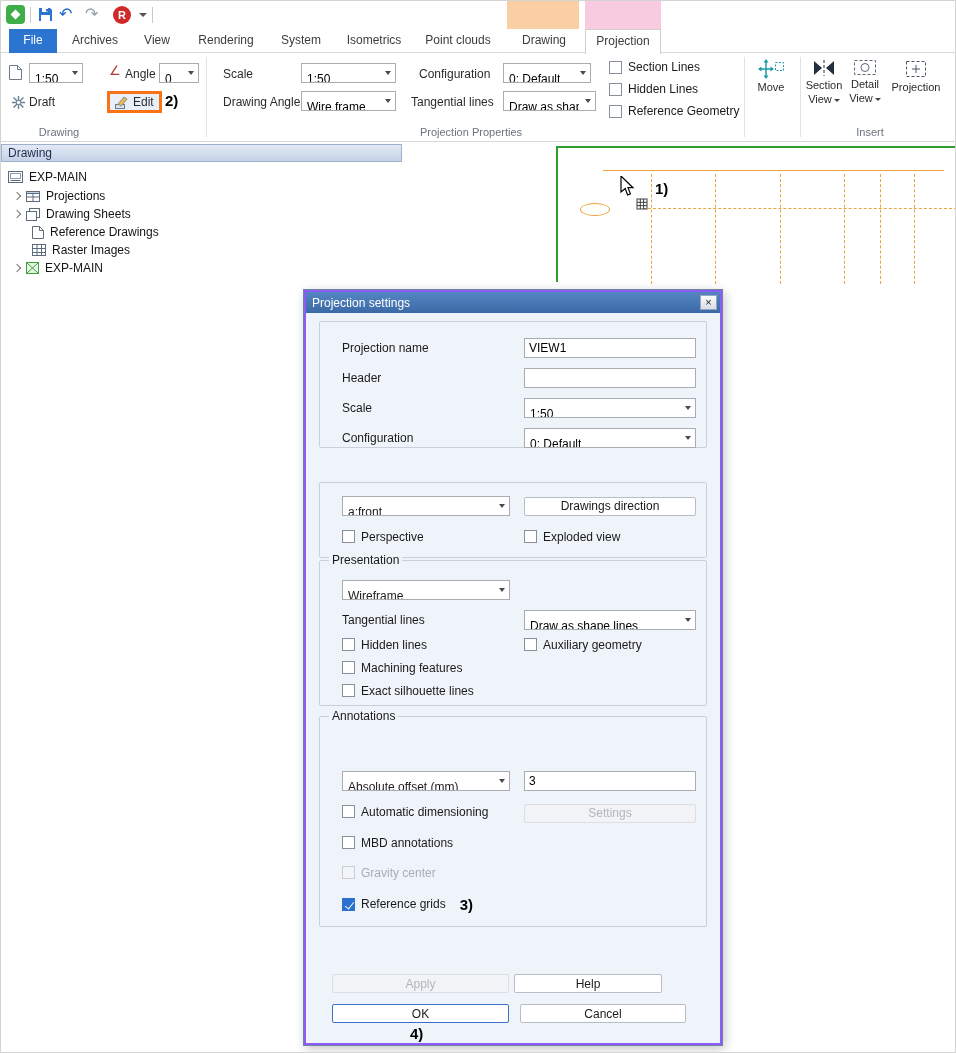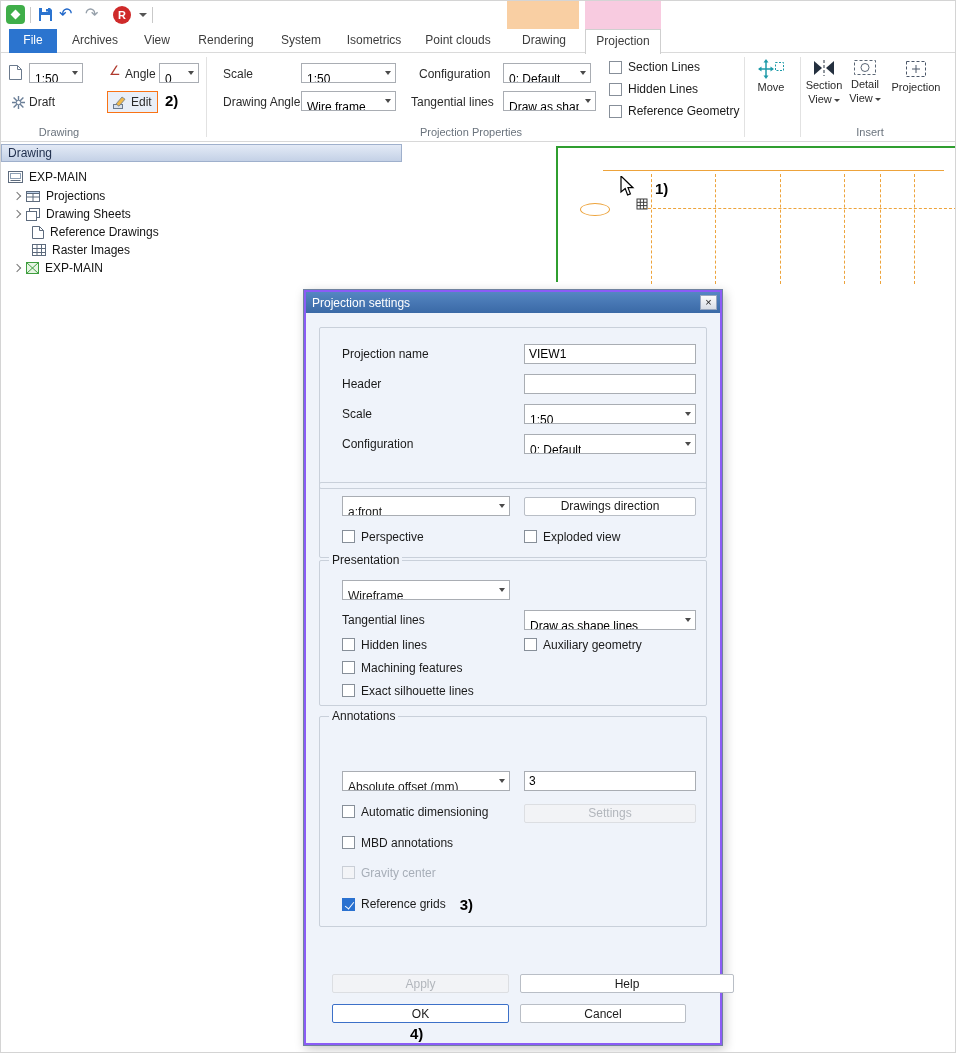--- a/index.html
+++ b/index.html
@@ -46,21 +46,21 @@
   .rc-sheetscale{left:28px;top:10px;width:54px}
   .rc-angleicon{left:108px;top:10px;font-size:13px;color:#b03a2e}.rc-angleicon::after{content:"\2220"}
   .rc-anglelbl{left:124px;top:14px}
   .rc-anglecombo{left:158px;top:10px;width:40px}
   .rc-scalelbl{left:222px;top:14px}.rc-scalecombo{left:300px;top:10px;width:95px}
   .rc-configlbl{left:418px;top:14px}.rc-configcombo{left:502px;top:10px;width:88px}
   .rc-dmodelbl{left:222px;top:42px}.rc-dmodecombo{left:300px;top:38px;width:95px}
   .rc-tanglbl{left:410px;top:42px}.rc-tangcombo{left:502px;top:38px;width:93px}
   .rc-cb1{left:608px;top:7px}.rc-cb2{left:608px;top:29px}.rc-cb3{left:608px;top:51px}
   .rc-draft{left:6px;top:38px}
-  .rc-edit{left:106px;top:38px;border:1px solid #f97316;background:#e9eff8}
+  .rc-edit{left:106px;top:38px;border:3px solid #f97316;background:#e9eff8}
   .rc-ann2{left:164px;top:39px}
   .smallbtn{position:absolute;display:flex;align-items:center;gap:4px;font-size:12px;color:#2b2b2b;height:22px;padding:0 5px}
   .bigbtn{position:absolute;top:6px;display:flex;flex-direction:column;align-items:center;gap:2px;
           font-size:11px;color:#2b2b2b;text-align:center;line-height:12px}
   .bb-move{left:748px;width:44px}.bb-sec{left:802px;width:42px}.bb-det{left:844px;width:40px}.bb-proj{left:886px;width:58px}
   .carr-sm{display:inline-block;width:0;height:0;border-left:3px solid transparent;border-right:3px solid transparent;
            border-top:3.5px solid #444;margin-left:2px;vertical-align:middle}
 
   
   .combo{background:#fff;border:1px solid #a9adb3;height:20px;font-size:12px;display:flex;align-items:center;
@@ -108,32 +108,32 @@
   
   #dlg{position:absolute;left:302px;top:288px;width:420px;height:757px;background:#8b5cf6;
        border:1px solid #70839f;padding:2px;box-shadow:2px 3px 10px rgba(0,0,0,.22);z-index:10}
   .dtitle{height:21px;background:linear-gradient(#5586c2,#3a69a6);color:#fff;font-size:12px;
           display:flex;align-items:center;padding:0 4px 0 6px;position:relative}
   .dclose{position:absolute;right:3px;top:3px;width:17px;height:15px;background:linear-gradient(#fbfbfb,#d9dee6);
           border:1px solid #98a7bf;font-size:11px;line-height:12px;text-align:center;color:#222}
   .dclose::after{content:"\00D7"}
   .dbody{position:absolute;left:2px;right:2px;top:23px;bottom:2px;background:#eff3fa}
   .grp{position:absolute;left:13px;width:388px;border:1px solid #c9d0da;border-radius:2px}
-  .g1{top:14px;height:162px}.g2{top:169px;height:76px}.g3{top:247px;height:146px}.g4{top:403px;height:211px}
+  .g1{top:8px;height:127px}.g2{top:169px;height:76px}.g3{top:247px;height:146px}.g4{top:403px;height:211px}
   .leg{position:absolute;top:-8px;left:9px;background:#eff3fa;padding:0 3px;font-size:12px;color:#1a1a1a}
   .row{position:absolute;left:22px;height:20px;display:flex;align-items:center}
   .c1{width:182px;flex:none;font-size:12px;color:#1a1a1a}
   .c2{width:172px;flex:none}
   .c2>.combo,.c2>.ti{width:100%}
   .w168{width:168px}
   .rt13{top:13px}.rt16{top:16px}.rt19{top:19px}.rt27{top:27px}.rt45{top:45px}.rt46{top:46px}
   .rt49{top:49px}.rt54{top:54px}.rt75{top:75px}.rt76{top:76px}.rt86{top:86px}.rt98{top:98px}
   .rt106{top:106px}.rt117{top:117px}.rt121{top:121px}.rt147{top:147px}.rt177{top:177px}
   .bapply{position:absolute;left:26px;top:661px;width:177px}
-  .bhelp{position:absolute;left:214px;top:661px;width:214px}
+  .bhelp{position:absolute;left:208px;top:661px;width:148px}
   .bok{position:absolute;left:26px;top:691px;width:177px}
   .bcancel{position:absolute;left:214px;top:691px;width:166px}
   .dlg-ann4{left:104px;top:712px}
 </style>
 </head>
 <body>
 
 <div id="screen">
 
   <div id="qat">

